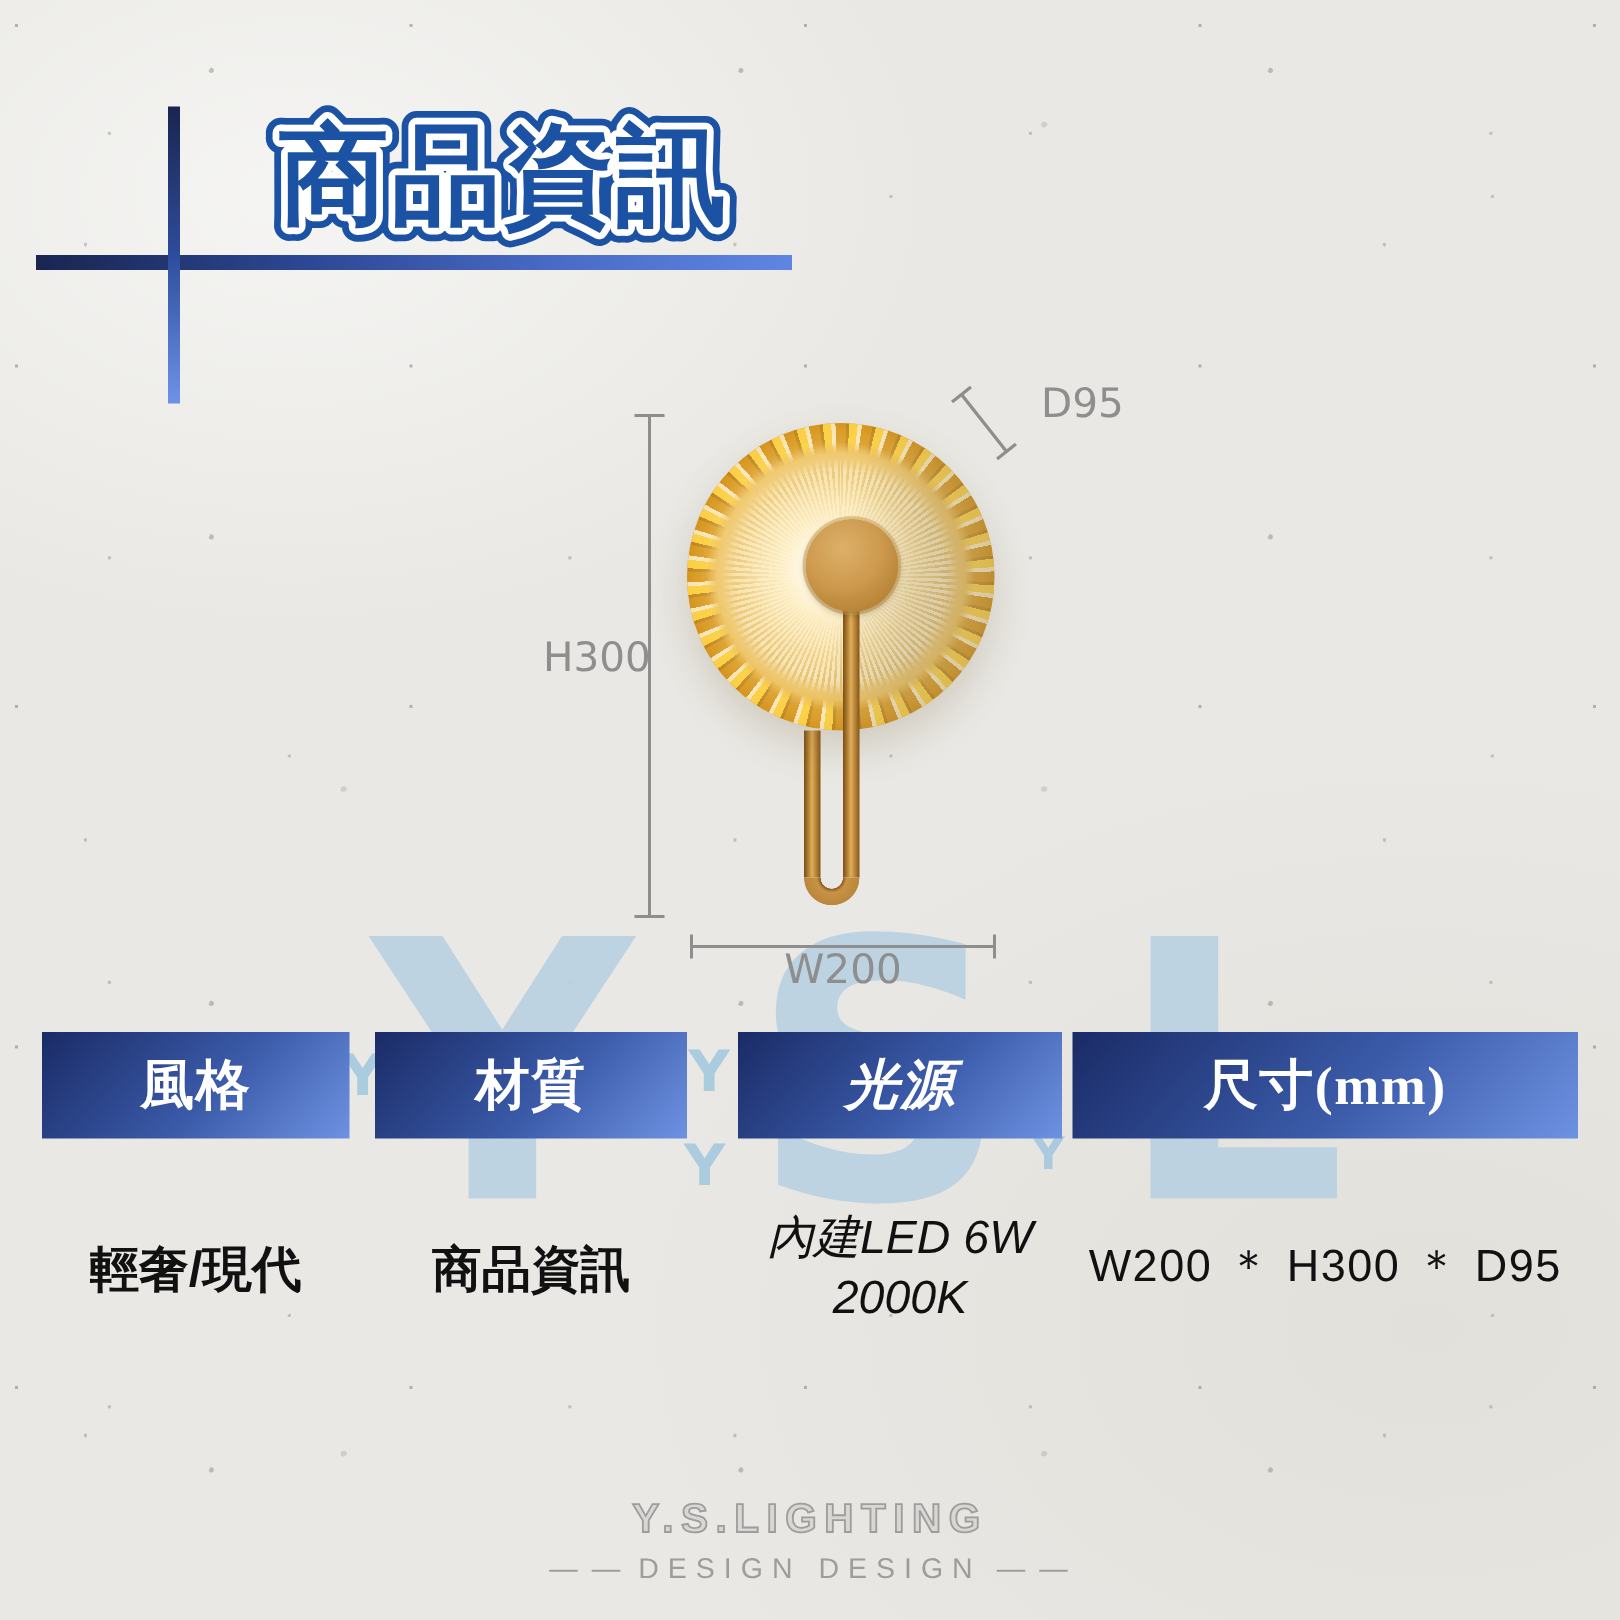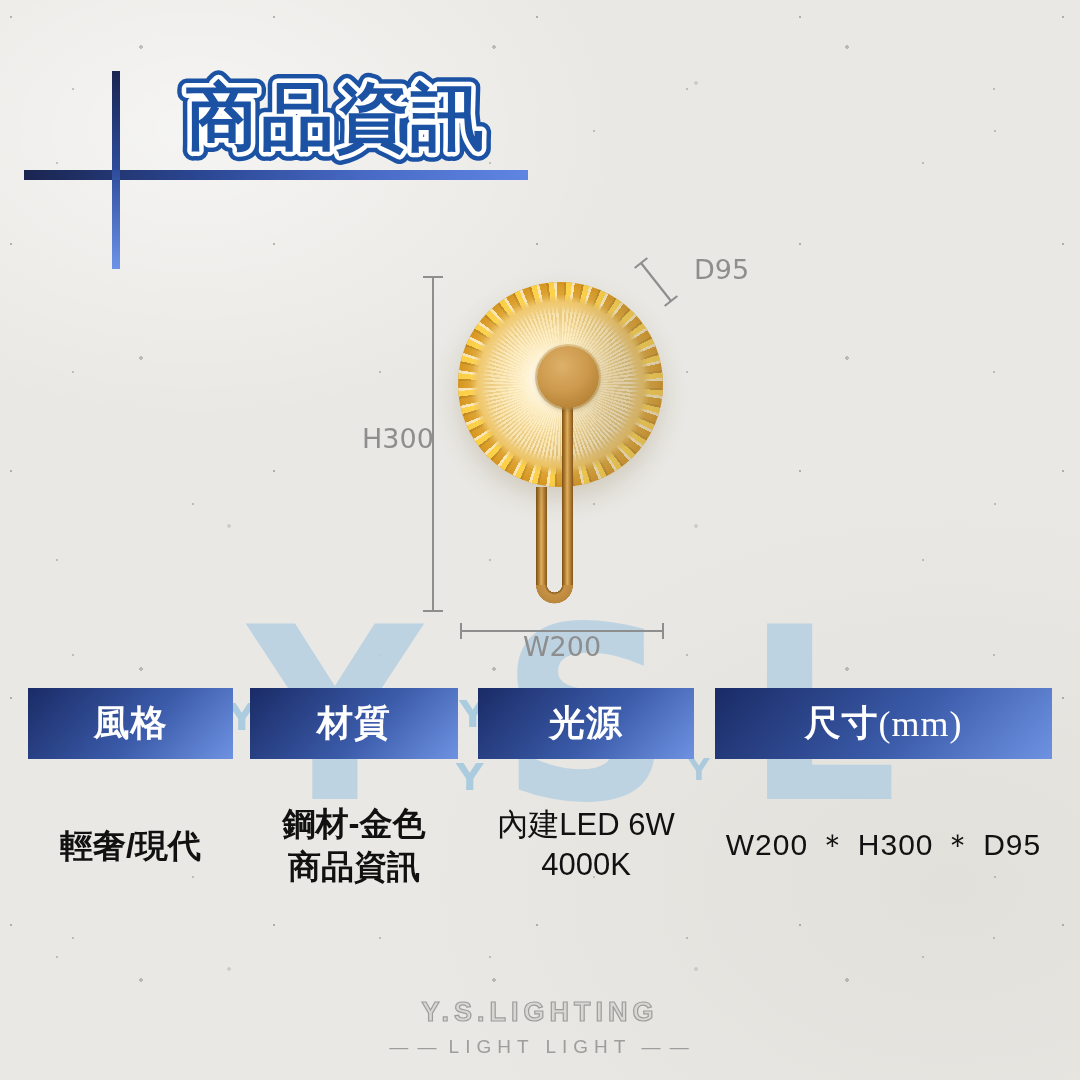--- a/index.html
+++ b/index.html
@@ -91,25 +91,25 @@
   .dim-d-svg{position:absolute;left:632px;top:250px;z-index:2;}
   .dim-label{position:absolute;z-index:2;color:#8e8e8e;font-size:27px;
     font-family:"DejaVu Sans","Liberation Sans",sans-serif;}
   .lbl-h{left:362px;top:423px;width:70px;}
   .lbl-w{left:460px;top:631px;width:204px;text-align:center;}
   .lbl-d{left:694px;top:254px;}
 
   
   .spec-col{position:absolute;top:688px;z-index:5;}
   .col-1{left:28px;width:205px;} .col-2{left:250px;width:208px;}
-  .col-3{left:478px;width:216px;} .col-4{left:715px;width:337px;}
+  .col-3{left:492px;width:216px;font-style:italic;} .col-4{left:715px;width:337px;}
   .spec-header{height:71px;display:flex;align-items:center;justify-content:center;
     background:linear-gradient(133deg,#1a2b66 0%,#3a5aa8 55%,#6e92e2 100%);
     color:#ffffff;font-weight:bold;font-size:36px;letter-spacing:1px;}
-  .spec-header .serif{font-family:"Liberation Serif","DejaVu Serif",serif;font-weight:normal;}
+  .spec-header .serif{font-family:"Liberation Serif","DejaVu Serif",serif;font-weight:bold;}
   .spec-body{height:172px;display:flex;flex-direction:column;justify-content:center;align-items:center;
     color:#111111;text-align:center;}
   .body-bold{font-weight:bold;font-size:33px;line-height:43px;}
   .body-reg{font-weight:normal;font-size:31px;line-height:40px;}
   .col-4 .spec-body{font-size:30px;letter-spacing:1px;}
 
   
   .brand{position:absolute;left:0;right:0;top:997px;z-index:2;text-align:center;
     font-size:27px;font-weight:700;letter-spacing:5px;
     color:#d8d7d3;-webkit-text-stroke:1.2px #9d9d9d;}
@@ -171,43 +171,42 @@
     <div class="spec-body body-bold">
       <span>輕奢/現代</span>
       <span></span>
     </div>
   </div>
   <div class="spec-col col-2">
     <div class="spec-header">
       <span>材質</span>
     </div>
     <div class="spec-body body-bold">
-      <span>鋼材-金色</span>
       <span>商品資訊</span>
     </div>
   </div>
   <div class="spec-col col-3">
     <div class="spec-header">
       <span>光源</span>
     </div>
     <div class="spec-body body-reg">
       <span>內建LED 6W</span>
-      <span>4000K</span>
+      <span>2000K</span>
     </div>
   </div>
   <div class="spec-col col-4">
     <div class="spec-header">
       <span>尺寸</span>
         <span class="serif">(mm)</span>
     </div>
     <div class="spec-body body-reg">
       <span>W200 ＊ H300 ＊ D95</span>
       <span></span>
     </div>
   </div>
 
   <div class="brand">Y.S.LIGHTING</div>
   <div class="tagline-row">
     <span class="dash">— —</span>
-    <span class="tg">LIGHT LIGHT</span>
+    <span class="tg">DESIGN DESIGN</span>
     <span class="dash">— —</span>
   </div>
 </div>
 
 </body></html>

